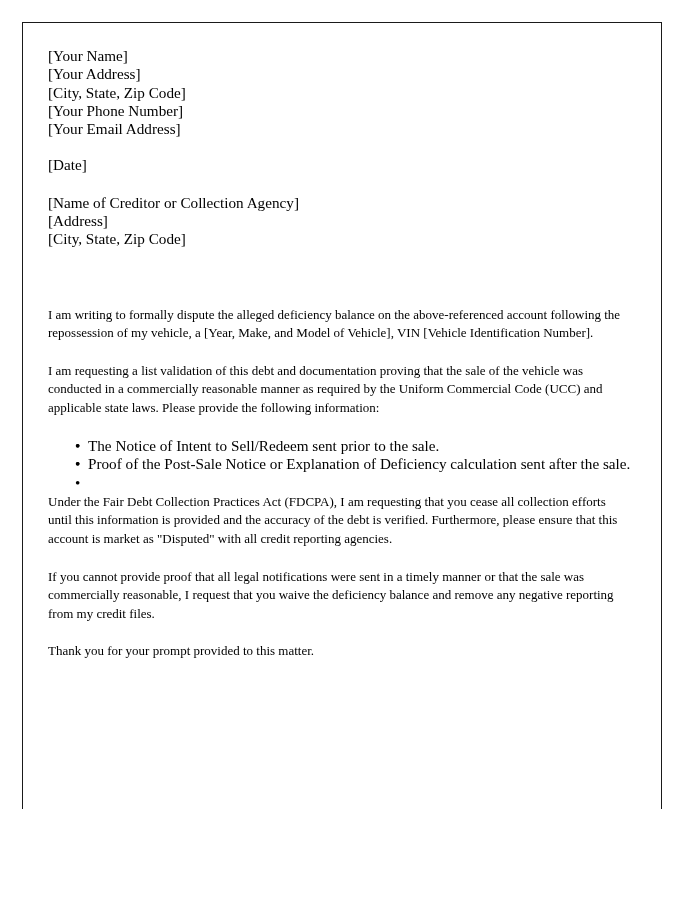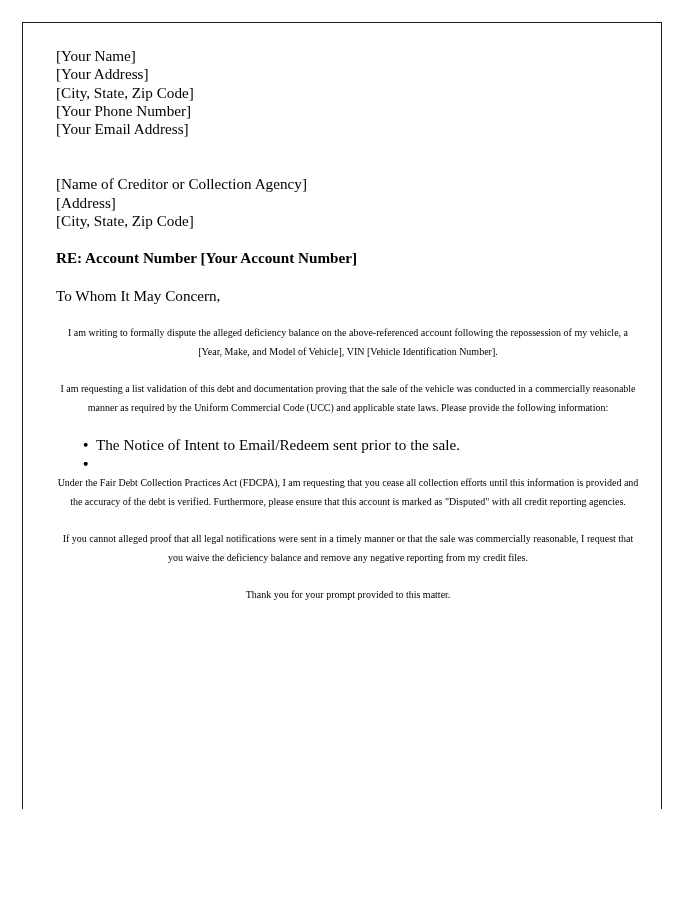--- a/index.html
+++ b/index.html
@@ -28,21 +28,20 @@
     border-bottom: none;
     background: #ffffff;
     overflow: hidden;
   }
 
   #content {
     position: absolute;
     left: 25px;
     top: 24px;
     width: 584px;
-    margin-left: 8px;
   }
 
   .line-block {
     font-size: 15.2px;
     line-height: 18.3px;
     white-space: pre-line;
   }
 
   .gap-sm { height: 18px; }
   .gap-md { height: 19px; }
@@ -53,23 +52,23 @@
     font-weight: bold;
   }
 
   .salutation {
     font-size: 15.2px;
     line-height: 18.3px;
   }
 
   p.body-para {
     margin: 0;
-    font-size: 10px;
+    font-size: 13px;
     line-height: 18.6px;
-    text-align: center;
+    text-align: left;
   }
 
   ul.request-list {
     margin: 0;
     padding: 0;
     list-style: none;
   }
   ul.request-list li {
     position: relative;
     margin: 0;
@@ -92,59 +91,58 @@
   <div id="content">
 
     <div class="line-block">[Your Name]
 [Your Address]
 [City, State, Zip Code]
 [Your Phone Number]
 [Your Email Address]</div>
 
     <div class="gap-sm"></div>
 
+    <div class="line-block">[Date]</div>
 
     <div class="gap-md"></div>
 
     <div class="line-block">[Name of Creditor or Collection Agency]
 [Address]
 [City, State, Zip Code]</div>
 
     <div class="gap-md"></div>
 
-    <div class="re-line">RE: Account Number [Your Account Number]</div>
 
     <div class="gap-md"></div>
 
-    <div class="salutation">To Whom It May Concern,</div>
 
     <div class="gap-md"></div>
 
     <p class="body-para">I am writing to formally dispute the alleged deficiency balance on the above-referenced account following the repossession of my vehicle, a [Year, Make, and Model of Vehicle], VIN [Vehicle Identification Number].</p>
 
     <div class="gap-md"></div>
 
     <p class="body-para">I am requesting a list validation of this debt and documentation proving that the sale of the vehicle was conducted in a commercially reasonable manner as required by the Uniform Commercial Code (UCC) and applicable state laws. Please provide the following information:</p>
 
     <div class="gap-md"></div>
 
     <ul class="request-list">
       <li><span class="bullet-dot">•</span></li>
-      <li><span class="bullet-dot">•</span><span>The Notice of Intent to Email/Redeem sent prior to the sale.</span></li>
+      <li><span class="bullet-dot">•</span><span>The Notice of Intent to Sell/Redeem sent prior to the sale.</span></li>
       <li><span class="bullet-dot">•</span></li>
-      <li><span class="bullet-dot">•</span></li>
+      <li><span class="bullet-dot">•</span><span>Proof of the Post-Sale Notice or Explanation of Deficiency calculation sent after the sale.</span></li>
       <li><span class="bullet-dot">•</span></li>
     </ul>
 
     <div class="gap-md"></div>
 
-    <p class="body-para">Under the Fair Debt Collection Practices Act (FDCPA), I am requesting that you cease all collection efforts until this information is provided and the accuracy of the debt is verified. Furthermore, please ensure that this account is marked as "Disputed" with all credit reporting agencies.</p>
+    <p class="body-para">Under the Fair Debt Collection Practices Act (FDCPA), I am requesting that you cease all collection efforts until this information is provided and the accuracy of the debt is verified. Furthermore, please ensure that this account is market as "Disputed" with all credit reporting agencies.</p>
 
     <div class="gap-md"></div>
 
-    <p class="body-para">If you cannot alleged proof that all legal notifications were sent in a timely manner or that the sale was commercially reasonable, I request that you waive the deficiency balance and remove any negative reporting from my credit files.</p>
+    <p class="body-para">If you cannot provide proof that all legal notifications were sent in a timely manner or that the sale was commercially reasonable, I request that you waive the deficiency balance and remove any negative reporting from my credit files.</p>
 
     <div class="gap-md"></div>
 
     <p class="body-para">Thank you for your prompt provided to this matter.</p>
 
   </div>
 </div>
 
 </body></html>

